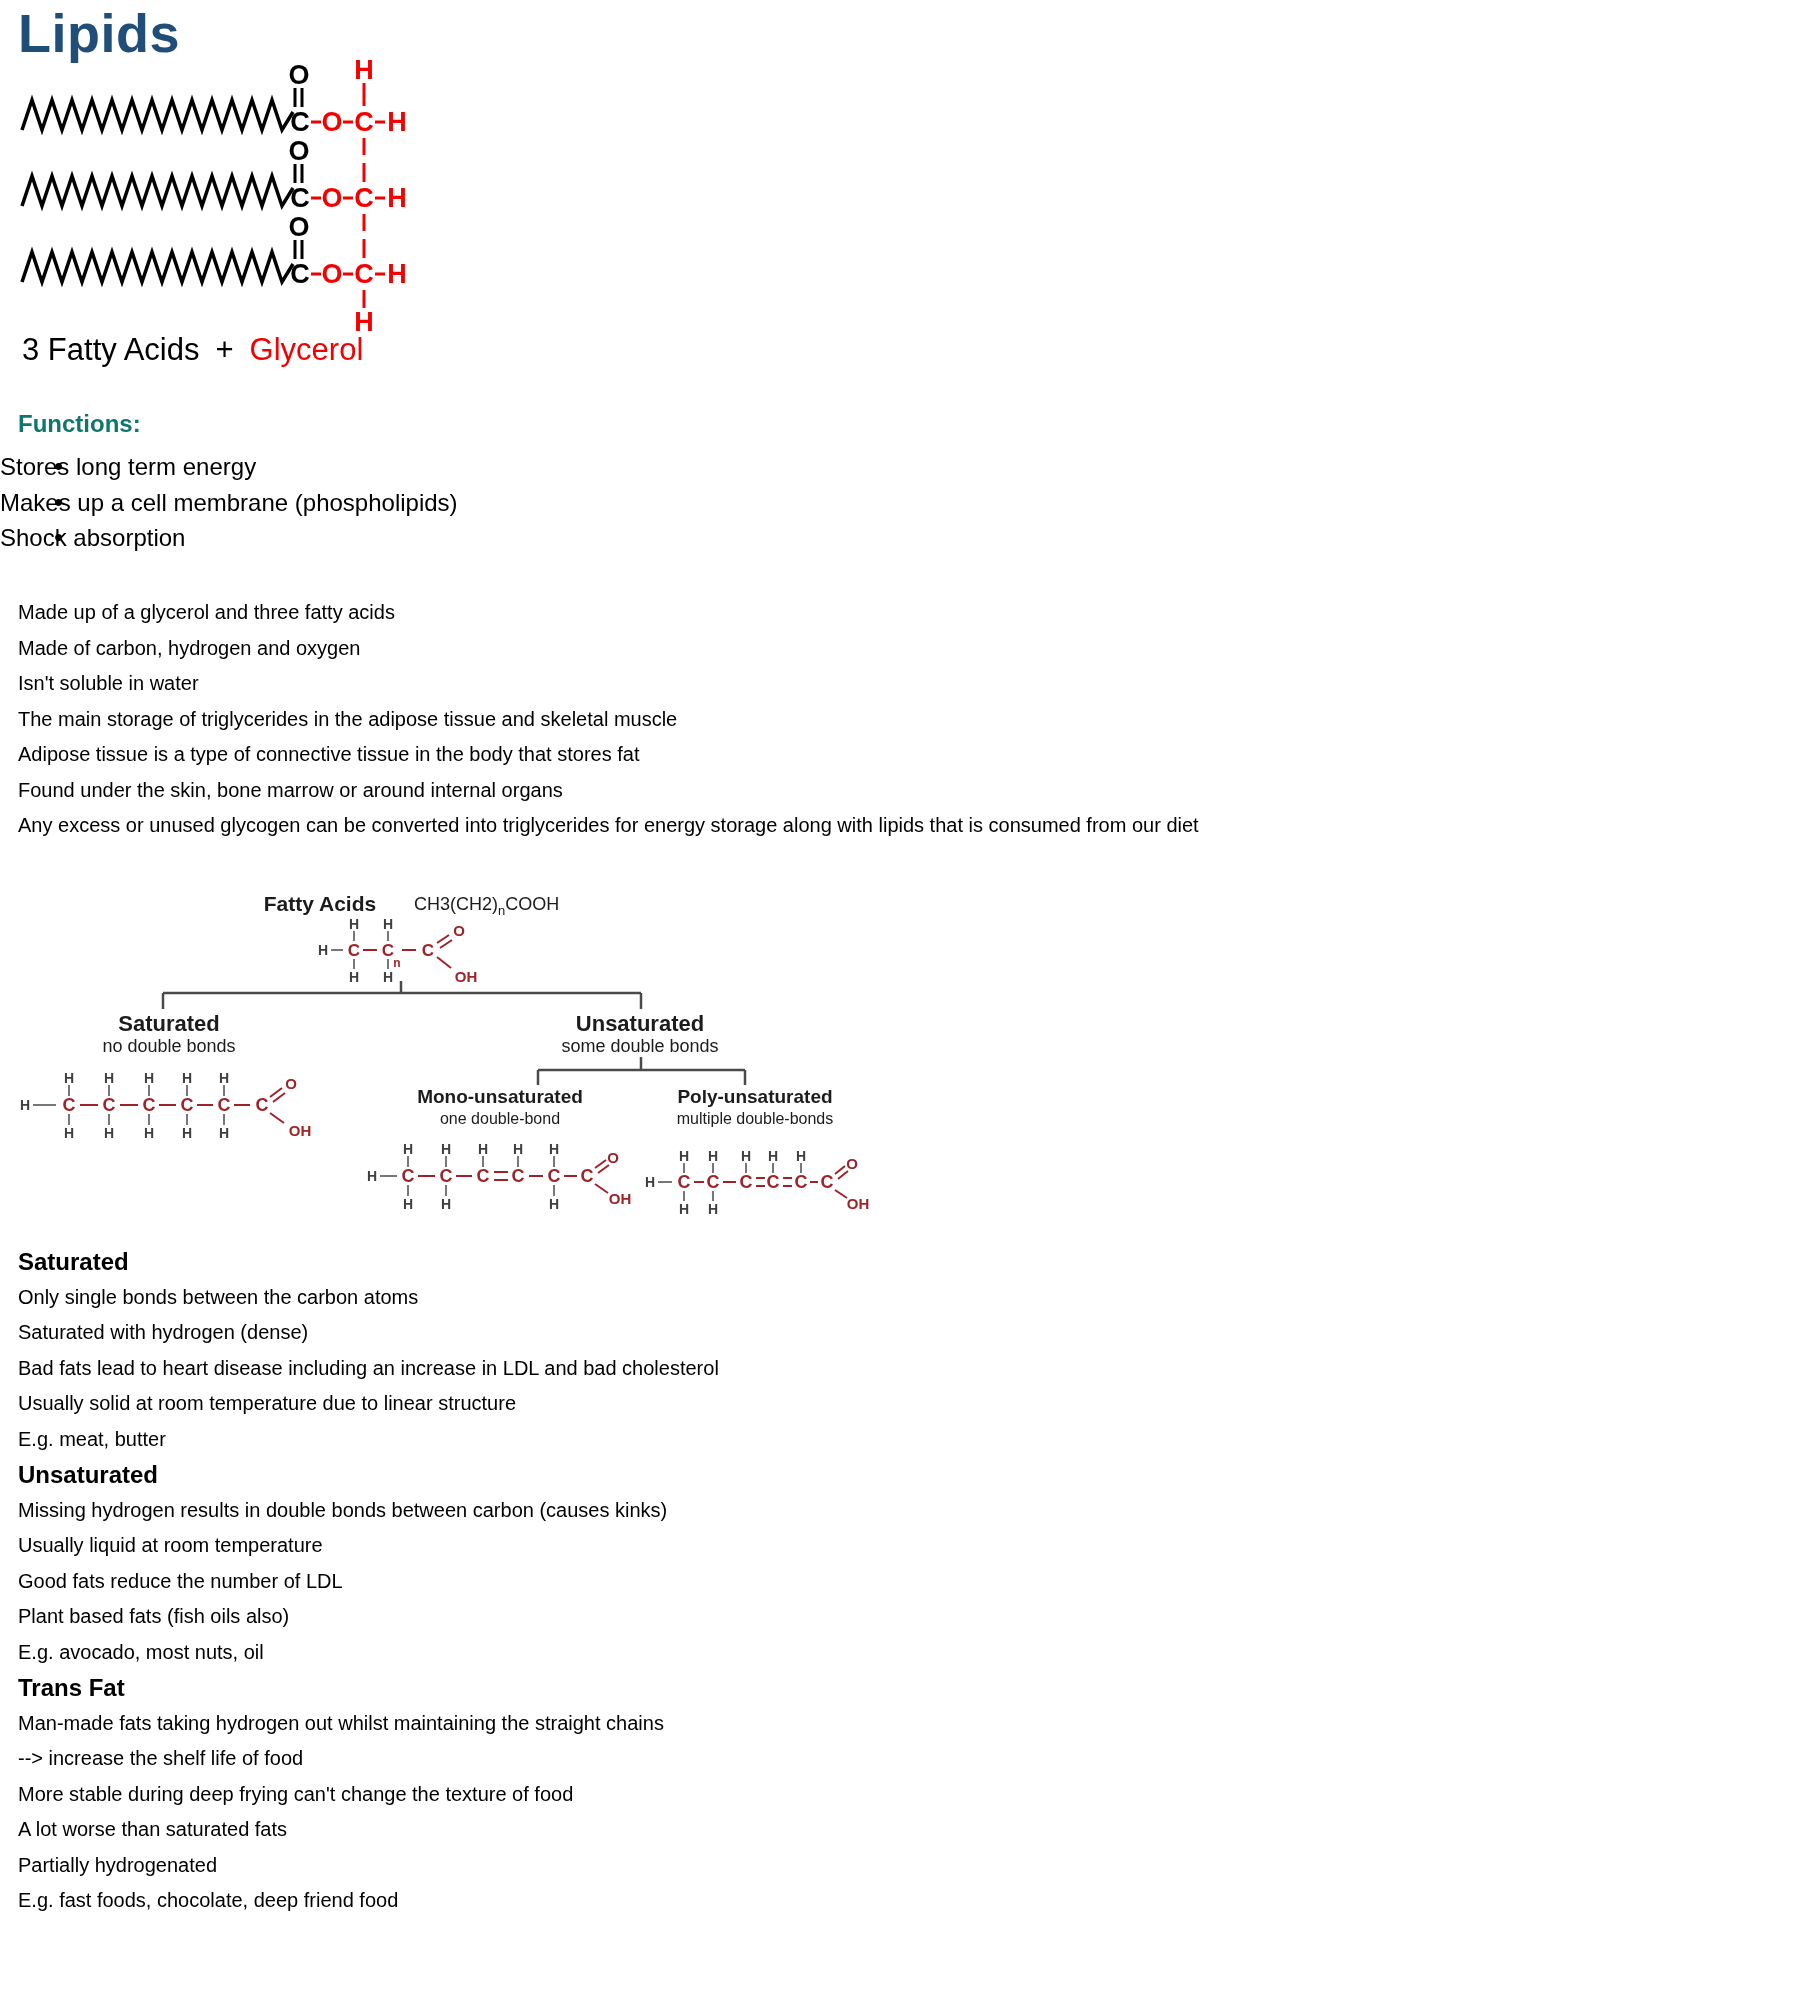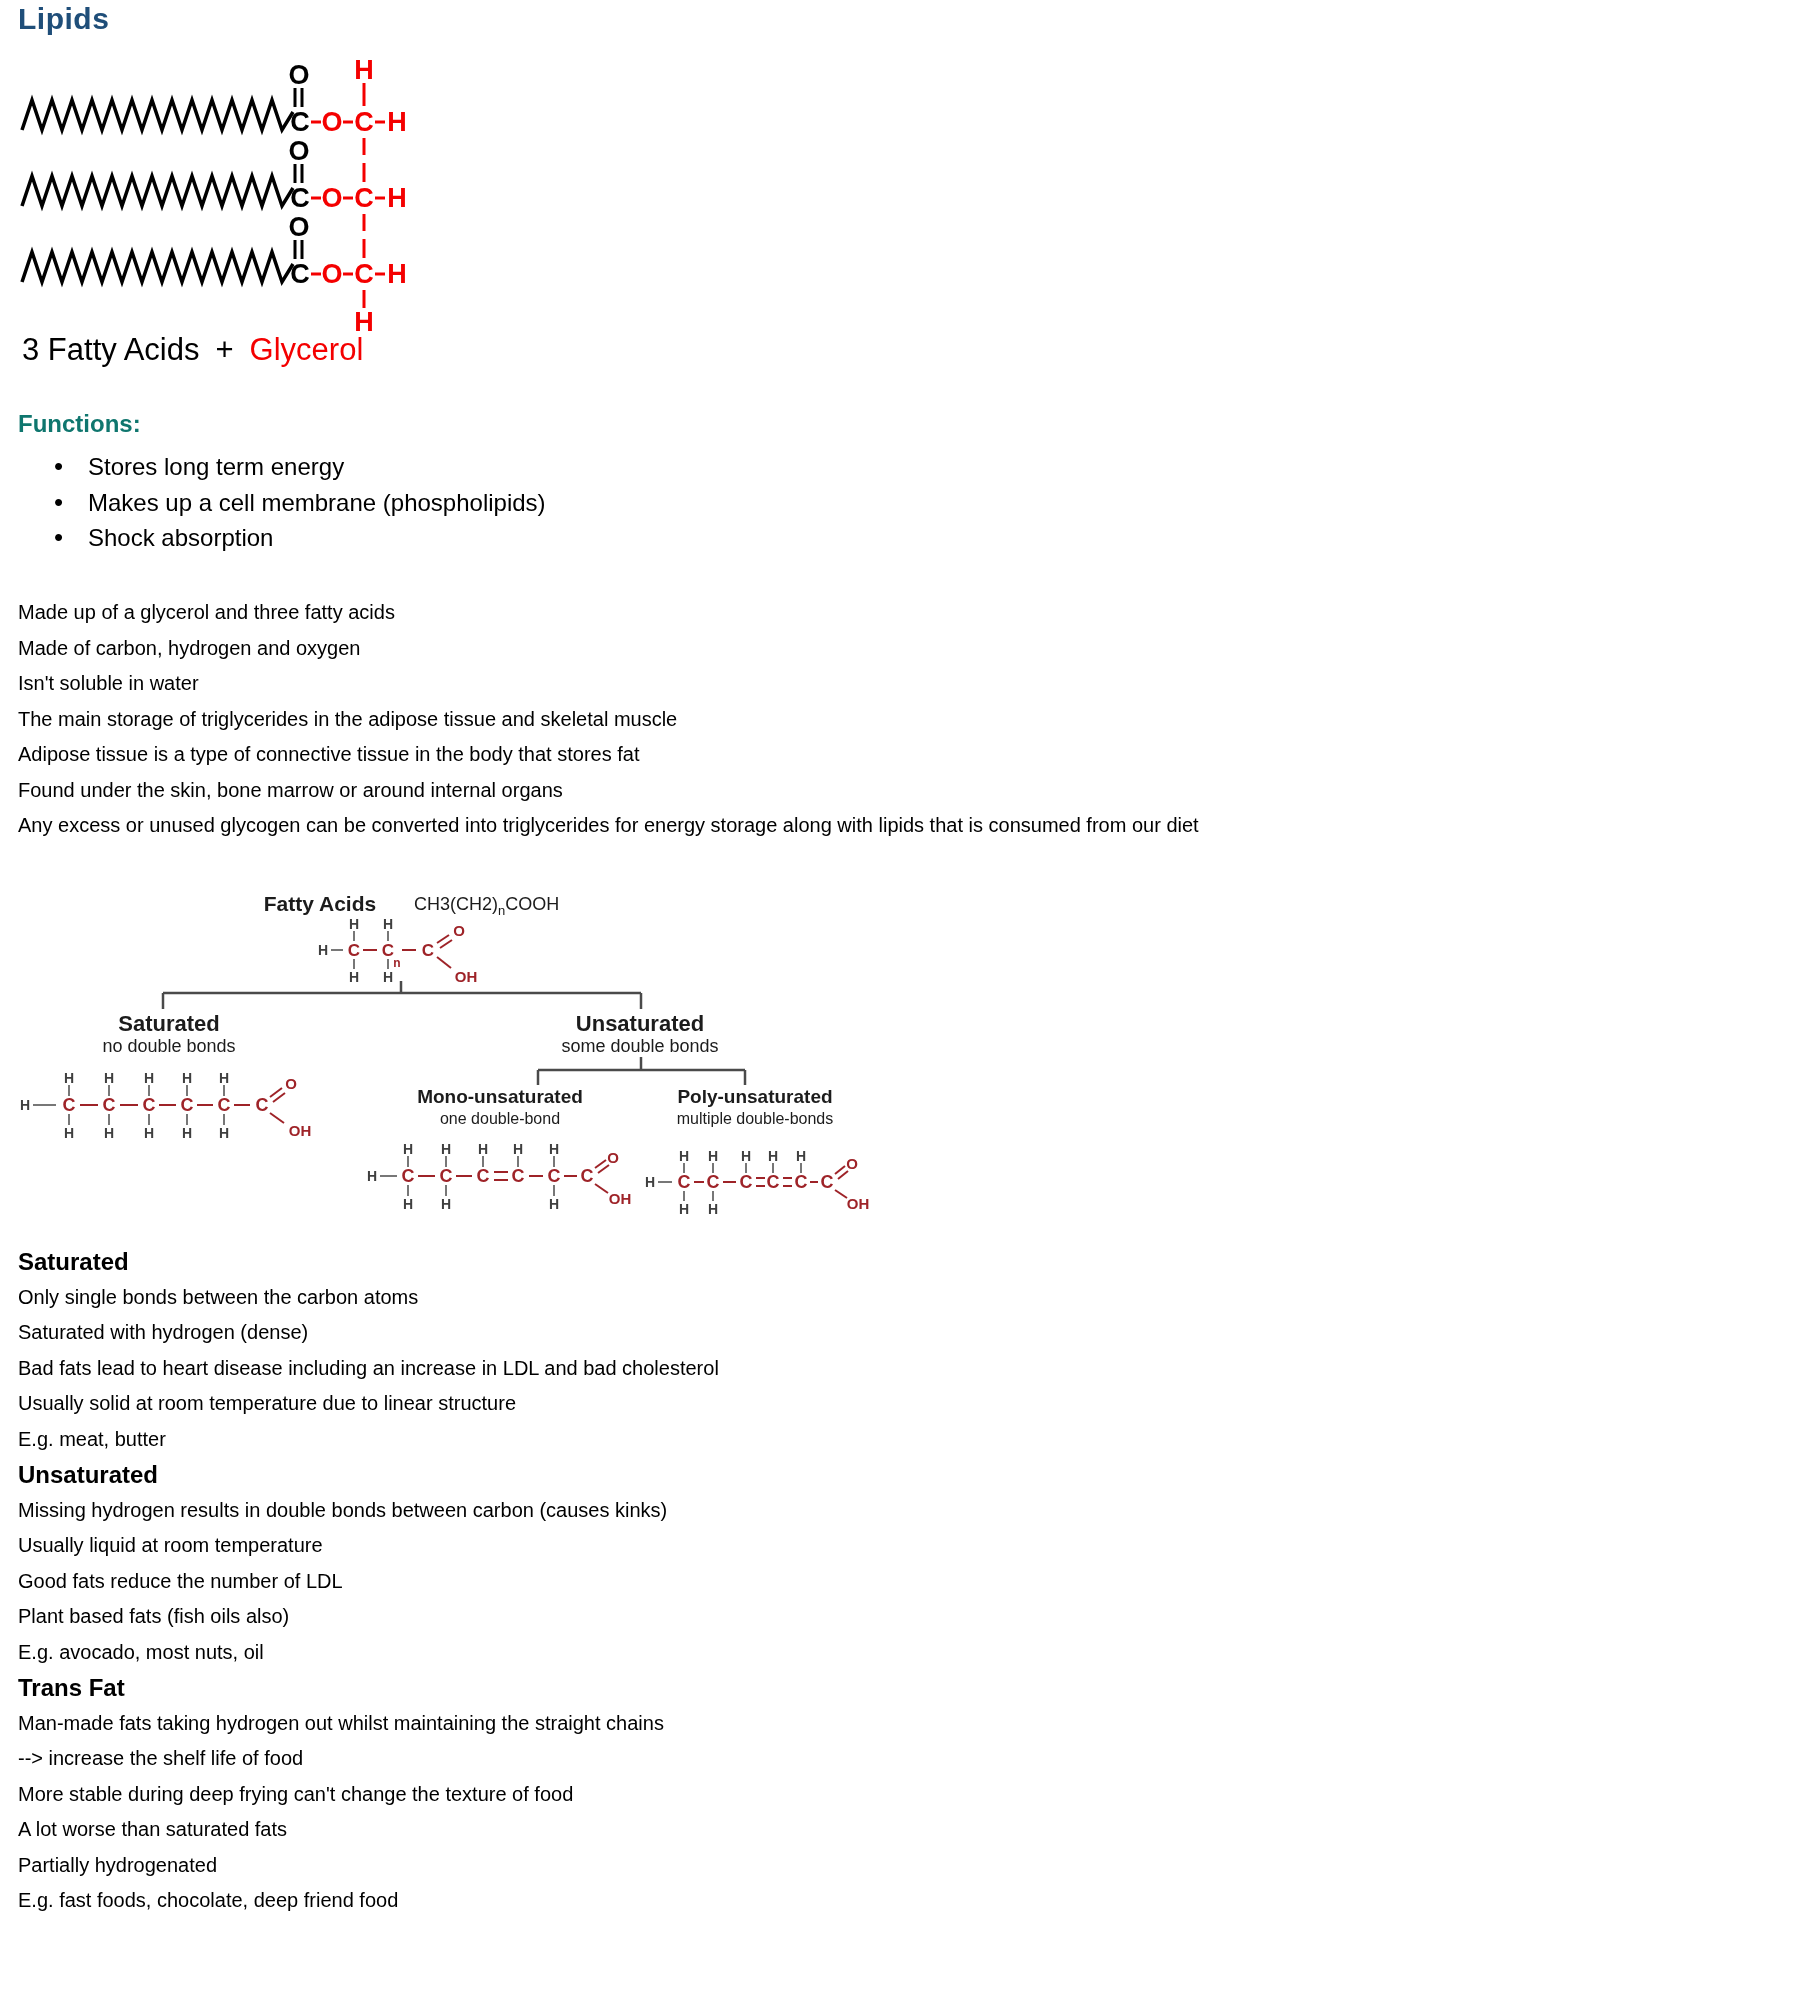--- a/index.html
+++ b/index.html
@@ -1,25 +1,25 @@
 <!DOCTYPE html>
 <html><head>
 <meta charset="utf-8">
 <style>
   html,body{margin:0;padding:0;background:#ffffff;}
   body{position:relative;width:1794px;height:1996px;font-family:"Liberation Sans",sans-serif;color:#000;}
   .abs{position:absolute;}
-  #title{left:18px;top:2px;font-size:30px;font-weight:800;color:#1F4E79;letter-spacing:.5px;}
+  #title{left:18px;top:2px;font-size:54px;font-weight:800;color:#1F4E79;letter-spacing:.5px;}
   #caption{left:22px;top:332px;font-size:31px;color:#000;white-space:nowrap;}
   #caption .plus{margin:0 16px;}
   #caption .red{color:#F40000;text-align:center;}
   #functions-h{left:18px;top:410px;font-size:24px;font-weight:700;color:#0f766e;}
   .line{font-size:20px;line-height:35.5px;color:#000;white-space:nowrap;}
   ul.bullets{left:0;top:449px;margin:0;padding:0;}
-  ul.bullets li{list-style:none;position:relative;padding-left:88px;font-size:24px;line-height:35.5px;white-space:nowrap;}
+  ul.bullets li{list-style:none;position:relative;font-size:24px;line-height:35.5px;white-space:nowrap;}
   ul.bullets li::before{content:"•";position:absolute;left:54px;top:0;font-size:26px;}
   #notes{left:18px;top:595px;}
   #sections{left:18px;top:1244px;}
   .sec-h{font-size:24px;line-height:35.5px;font-weight:700;white-space:nowrap;}
   
   svg text{text-anchor:middle;dominant-baseline:central;}
   .zz{fill:none;stroke:#000;stroke-width:3.5;}
   .bk{stroke:#000;stroke-width:3;}
   .rd{stroke:#F40000;stroke-width:3;}
   .tb{fill:#000;font:700 27px "Liberation Sans",sans-serif;}

